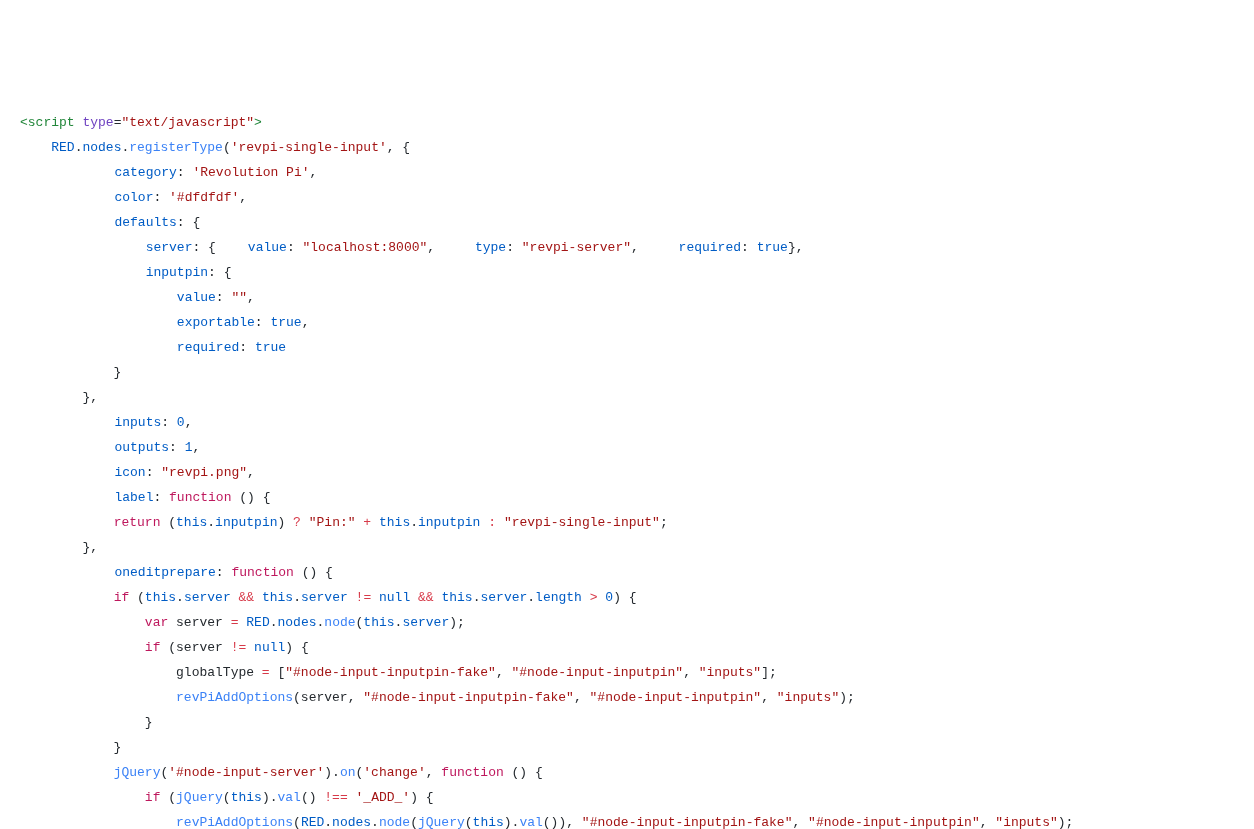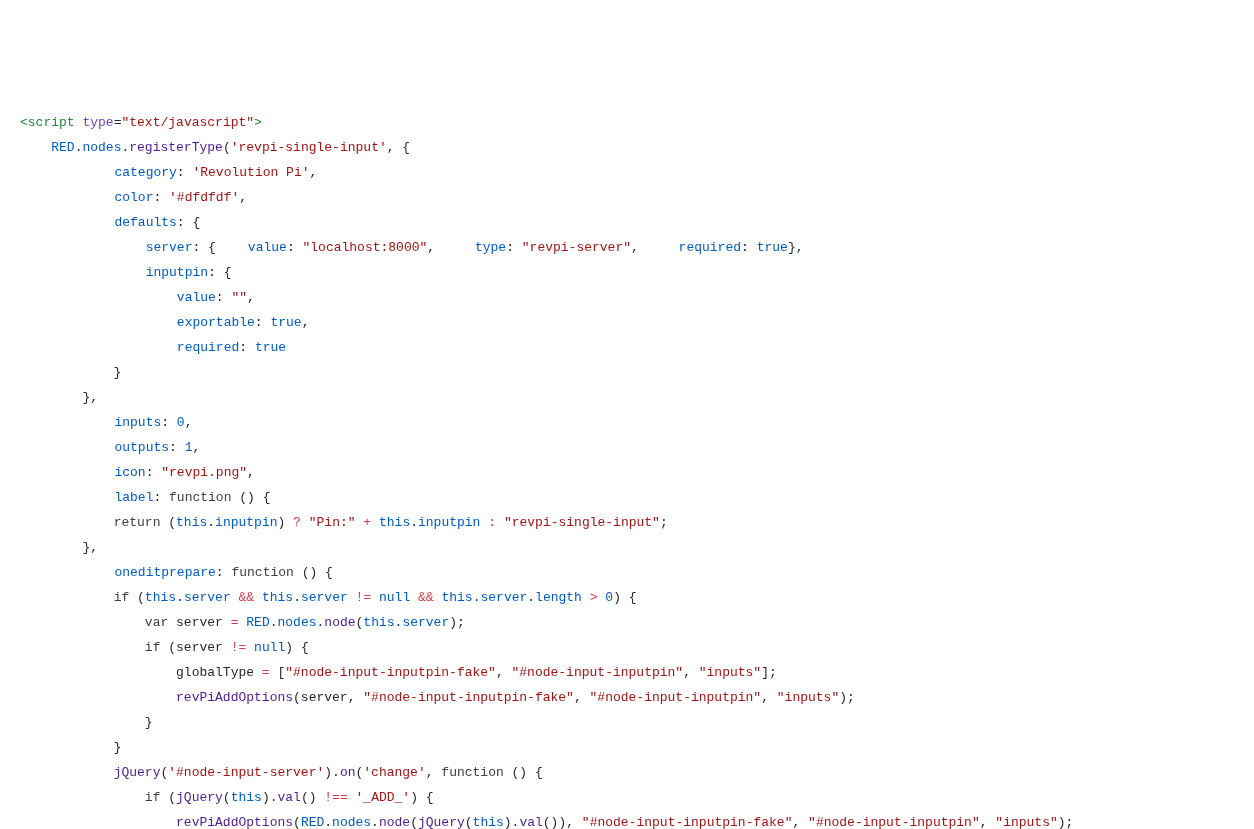--- a/index.html
+++ b/index.html
@@ -9,23 +9,23 @@
     font-size: 13px;
     line-height: 25px;
     background: #ffffff;
     color: #24292e;
     white-space: pre;
     tab-size: 4;
   }
   .t-tag     { color: #22863a; }   
   .t-attr    { color: #6f42c1; }   
   .t-obj     { color: #005cc5; }   
-  .t-fn      { color: #4c1d95; text-align: right; }   
+  .t-fn      { color: #3b82f6; text-align: right; }   
   .t-str     { color: #a31515; }   
-  .t-kw      { color: #404040; }   
+  .t-kw      { color: #be185d; }   
   .t-op      { color: #d73a49; }   
   .t-def     { color: #24292e; }   
   .t-prop    { color: #005cc5; margin-left: 32px; }   
 </style>
 </head>
 <body>
 
 
 
 <div id="code"><div><span class="t-tag">&lt;</span><span class="t-tag">script</span><span class="t-def"> </span><span class="t-attr">type</span><span class="t-def">=</span><span class="t-str">"text/javascript"</span><span class="t-tag">&gt;</span></div><div><span class="t-def">    </span><span class="t-obj">RED</span><span class="t-def">.</span><span class="t-obj">nodes</span><span class="t-def">.</span><span class="t-fn">registerType</span><span class="t-def">(</span><span class="t-str">'revpi-single-input'</span><span class="t-def">, {</span></div><div><span class="t-def">        </span><span class="t-prop">category</span><span class="t-def">:</span><span class="t-def"> </span><span class="t-str">'Revolution Pi'</span><span class="t-def">,</span></div><div><span class="t-def">        </span><span class="t-prop">color</span><span class="t-def">:</span><span class="t-def"> </span><span class="t-str">'#dfdfdf'</span><span class="t-def">,</span></div><div><span class="t-def">        </span><span class="t-prop">defaults</span><span class="t-def">:</span><span class="t-def"> {</span></div><div><span class="t-def">            </span><span class="t-prop">server</span><span class="t-def">:</span><span class="t-def"> {</span><span class="t-prop">value</span><span class="t-def">:</span><span class="t-def"> </span><span class="t-str">"localhost:8000"</span><span class="t-def">, </span><span class="t-prop">type</span><span class="t-def">:</span><span class="t-def"> </span><span class="t-str">"revpi-server"</span><span class="t-def">, </span><span class="t-prop">required</span><span class="t-def">:</span><span class="t-def"> </span><span class="t-obj">true</span><span class="t-def">},</span></div><div><span class="t-def">            </span><span class="t-prop">inputpin</span><span class="t-def">:</span><span class="t-def"> {</span></div><div><span class="t-def">                </span><span class="t-prop">value</span><span class="t-def">:</span><span class="t-def"> </span><span class="t-str">""</span><span class="t-def">,</span></div><div><span class="t-def">                </span><span class="t-prop">exportable</span><span class="t-def">:</span><span class="t-def"> </span><span class="t-obj">true</span><span class="t-def">,</span></div><div><span class="t-def">                </span><span class="t-prop">required</span><span class="t-def">:</span><span class="t-def"> </span><span class="t-obj">true</span></div><div><span class="t-def">            }</span></div><div><span class="t-def">        },</span></div><div><span class="t-def">        </span><span class="t-prop">inputs</span><span class="t-def">:</span><span class="t-def"> </span><span class="t-obj">0</span><span class="t-def">,</span></div><div><span class="t-def">        </span><span class="t-prop">outputs</span><span class="t-def">:</span><span class="t-def"> </span><span class="t-obj">1</span><span class="t-def">,</span></div><div><span class="t-def">        </span><span class="t-prop">icon</span><span class="t-def">:</span><span class="t-def"> </span><span class="t-str">"revpi.png"</span><span class="t-def">,</span></div><div><span class="t-def">        </span><span class="t-prop">label</span><span class="t-def">:</span><span class="t-def"> </span><span class="t-kw">function</span><span class="t-def"> () {</span></div><div><span class="t-def">            </span><span class="t-kw">return</span><span class="t-def"> (</span><span class="t-obj">this</span><span class="t-def">.</span><span class="t-obj">inputpin</span><span class="t-def">) </span><span class="t-op">?</span><span class="t-def"> </span><span class="t-str">"Pin:"</span><span class="t-def"> </span><span class="t-op">+</span><span class="t-def"> </span><span class="t-obj">this</span><span class="t-def">.</span><span class="t-obj">inputpin</span><span class="t-def"> </span><span class="t-op">:</span><span class="t-def"> </span><span class="t-str">"revpi-single-input"</span><span class="t-def">;</span></div><div><span class="t-def">        },</span></div><div><span class="t-def">        </span><span class="t-prop">oneditprepare</span><span class="t-def">:</span><span class="t-def"> </span><span class="t-kw">function</span><span class="t-def"> () {</span></div><div><span class="t-def">            </span><span class="t-kw">if</span><span class="t-def"> (</span><span class="t-obj">this</span><span class="t-def">.</span><span class="t-obj">server</span><span class="t-def"> </span><span class="t-op">&amp;&amp;</span><span class="t-def"> </span><span class="t-obj">this</span><span class="t-def">.</span><span class="t-obj">server</span><span class="t-def"> </span><span class="t-op">!=</span><span class="t-def"> </span><span class="t-obj">null</span><span class="t-def"> </span><span class="t-op">&amp;&amp;</span><span class="t-def"> </span><span class="t-obj">this</span><span class="t-def">.</span><span class="t-obj">server</span><span class="t-def">.</span><span class="t-obj">length</span><span class="t-def"> </span><span class="t-op">&gt;</span><span class="t-def"> </span><span class="t-obj">0</span><span class="t-def">) {</span></div><div><span class="t-def">                </span><span class="t-kw">var</span><span class="t-def"> server </span><span class="t-op">=</span><span class="t-def"> </span><span class="t-obj">RED</span><span class="t-def">.</span><span class="t-obj">nodes</span><span class="t-def">.</span><span class="t-fn">node</span><span class="t-def">(</span><span class="t-obj">this</span><span class="t-def">.</span><span class="t-obj">server</span><span class="t-def">);</span></div><div><span class="t-def">                </span><span class="t-kw">if</span><span class="t-def"> (server </span><span class="t-op">!=</span><span class="t-def"> </span><span class="t-obj">null</span><span class="t-def">) {</span></div><div><span class="t-def">                    globalType </span><span class="t-op">=</span><span class="t-def"> [</span><span class="t-str">"#node-input-inputpin-fake"</span><span class="t-def">, </span><span class="t-str">"#node-input-inputpin"</span><span class="t-def">, </span><span class="t-str">"inputs"</span><span class="t-def">];</span></div><div><span class="t-def">                    </span><span class="t-fn">revPiAddOptions</span><span class="t-def">(server, </span><span class="t-str">"#node-input-inputpin-fake"</span><span class="t-def">, </span><span class="t-str">"#node-input-inputpin"</span><span class="t-def">, </span><span class="t-str">"inputs"</span><span class="t-def">);</span></div><div><span class="t-def">                }</span></div><div><span class="t-def">            }</span></div><div><span class="t-def">            </span><span class="t-fn">jQuery</span><span class="t-def">(</span><span class="t-str">'#node-input-server'</span><span class="t-def">).</span><span class="t-fn">on</span><span class="t-def">(</span><span class="t-str">'change'</span><span class="t-def">, </span><span class="t-kw">function</span><span class="t-def"> () {</span></div><div><span class="t-def">                </span><span class="t-kw">if</span><span class="t-def"> (</span><span class="t-fn">jQuery</span><span class="t-def">(</span><span class="t-obj">this</span><span class="t-def">).</span><span class="t-fn">val</span><span class="t-def">() </span><span class="t-op">!==</span><span class="t-def"> </span><span class="t-str">'_ADD_'</span><span class="t-def">) {</span></div><div><span class="t-def">                    </span><span class="t-fn">revPiAddOptions</span><span class="t-def">(</span><span class="t-obj">RED</span><span class="t-def">.</span><span class="t-obj">nodes</span><span class="t-def">.</span><span class="t-fn">node</span><span class="t-def">(</span><span class="t-fn">jQuery</span><span class="t-def">(</span><span class="t-obj">this</span><span class="t-def">).</span><span class="t-fn">val</span><span class="t-def">()), </span><span class="t-str">"#node-input-inputpin-fake"</span><span class="t-def">, </span><span class="t-str">"#node-input-inputpin"</span><span class="t-def">, </span><span class="t-str">"inputs"</span><span class="t-def">);</span></div></div>

